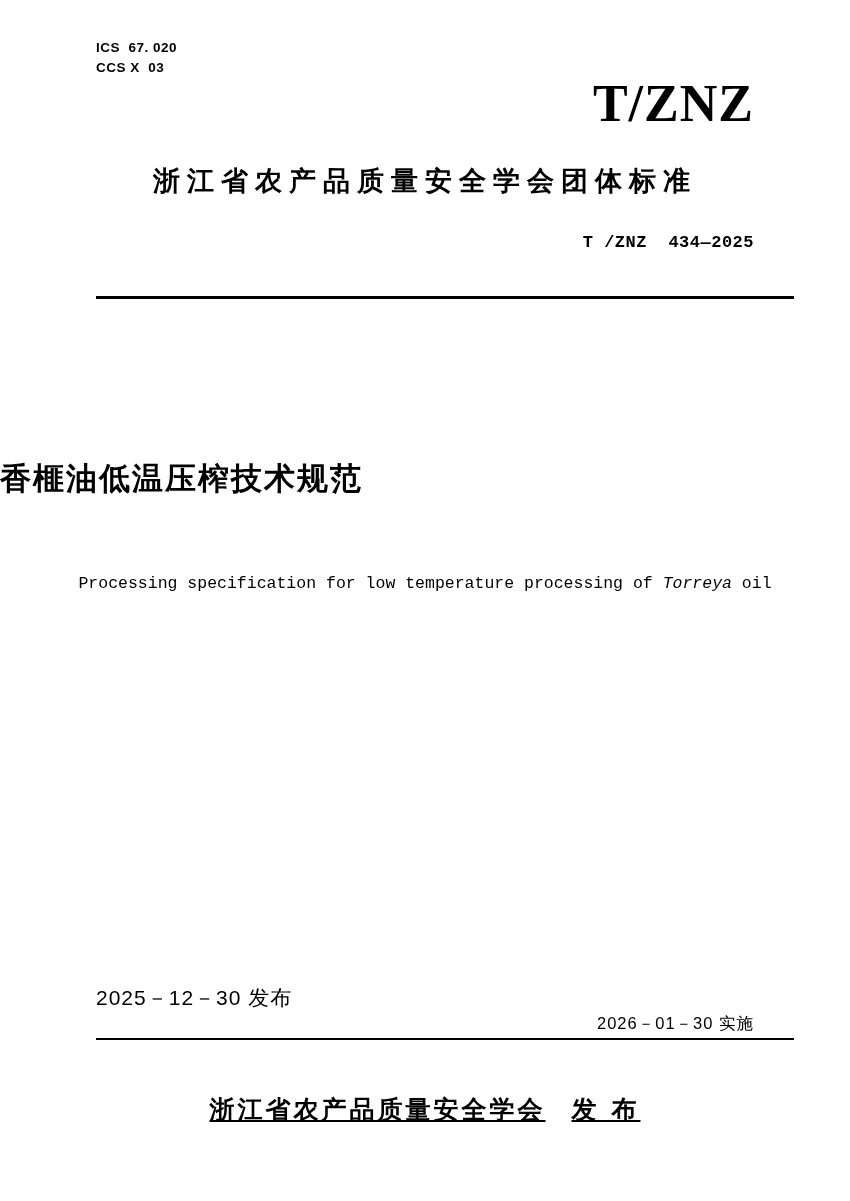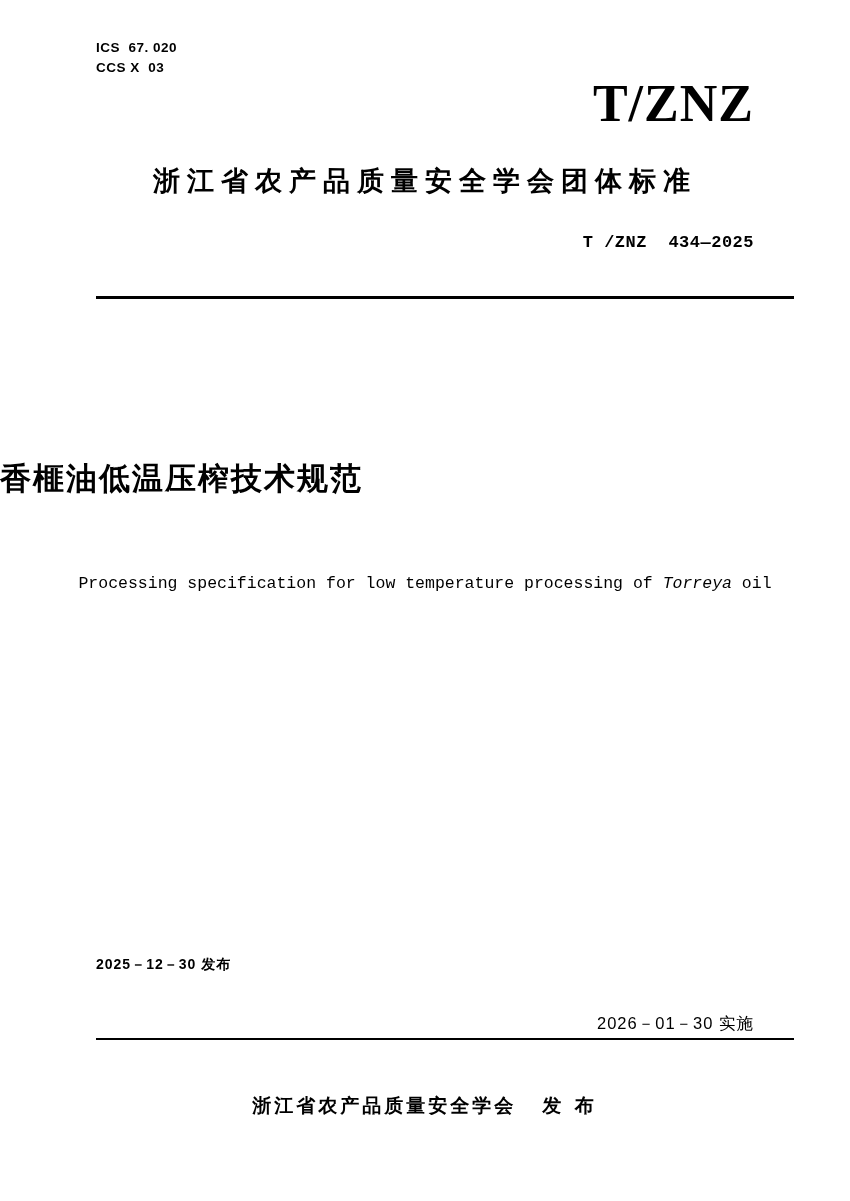--- a/index.html
+++ b/index.html
@@ -108,24 +108,24 @@
     position: absolute;
     left: 96px;
     top: 1038px;
     width: 698px;
     height: 2px;
     background: #000;
   }
   .date-issue {
     position: absolute;
     left: 96px;
-    top: 956px;
+    top: 984px;
     font-family: "Liberation Sans", sans-serif;
-    font-weight: bold;
-    font-size: 14px;
+    font-weight: normal;
+    font-size: 21px;
     letter-spacing: 1px;
     white-space: pre;
   }
   .date-impl {
     position: absolute;
     right: 96px;
     top: 1013px;
     font-family: "Liberation Sans", sans-serif;
     font-weight: normal;
     font-size: 16.5px;
@@ -133,23 +133,24 @@
     white-space: pre;
   }
   .publisher {
     position: absolute;
     left: 0;
     right: 0;
     top: 1093px;
     text-align: center;
     font-family: "Liberation Sans", sans-serif;
     font-weight: bold;
-    font-size: 19px;
+    font-size: 25px;
     letter-spacing: 3px;
     white-space: pre;
+    text-decoration: underline;
   }
   .publisher .pub-name { letter-spacing: 3px; }
   .publisher .pub-verb { letter-spacing: 4px; margin-left: 26px; }
 </style>
 </head>
 <body>
 
 <div class="page">
 
   <div class="ics-block">

